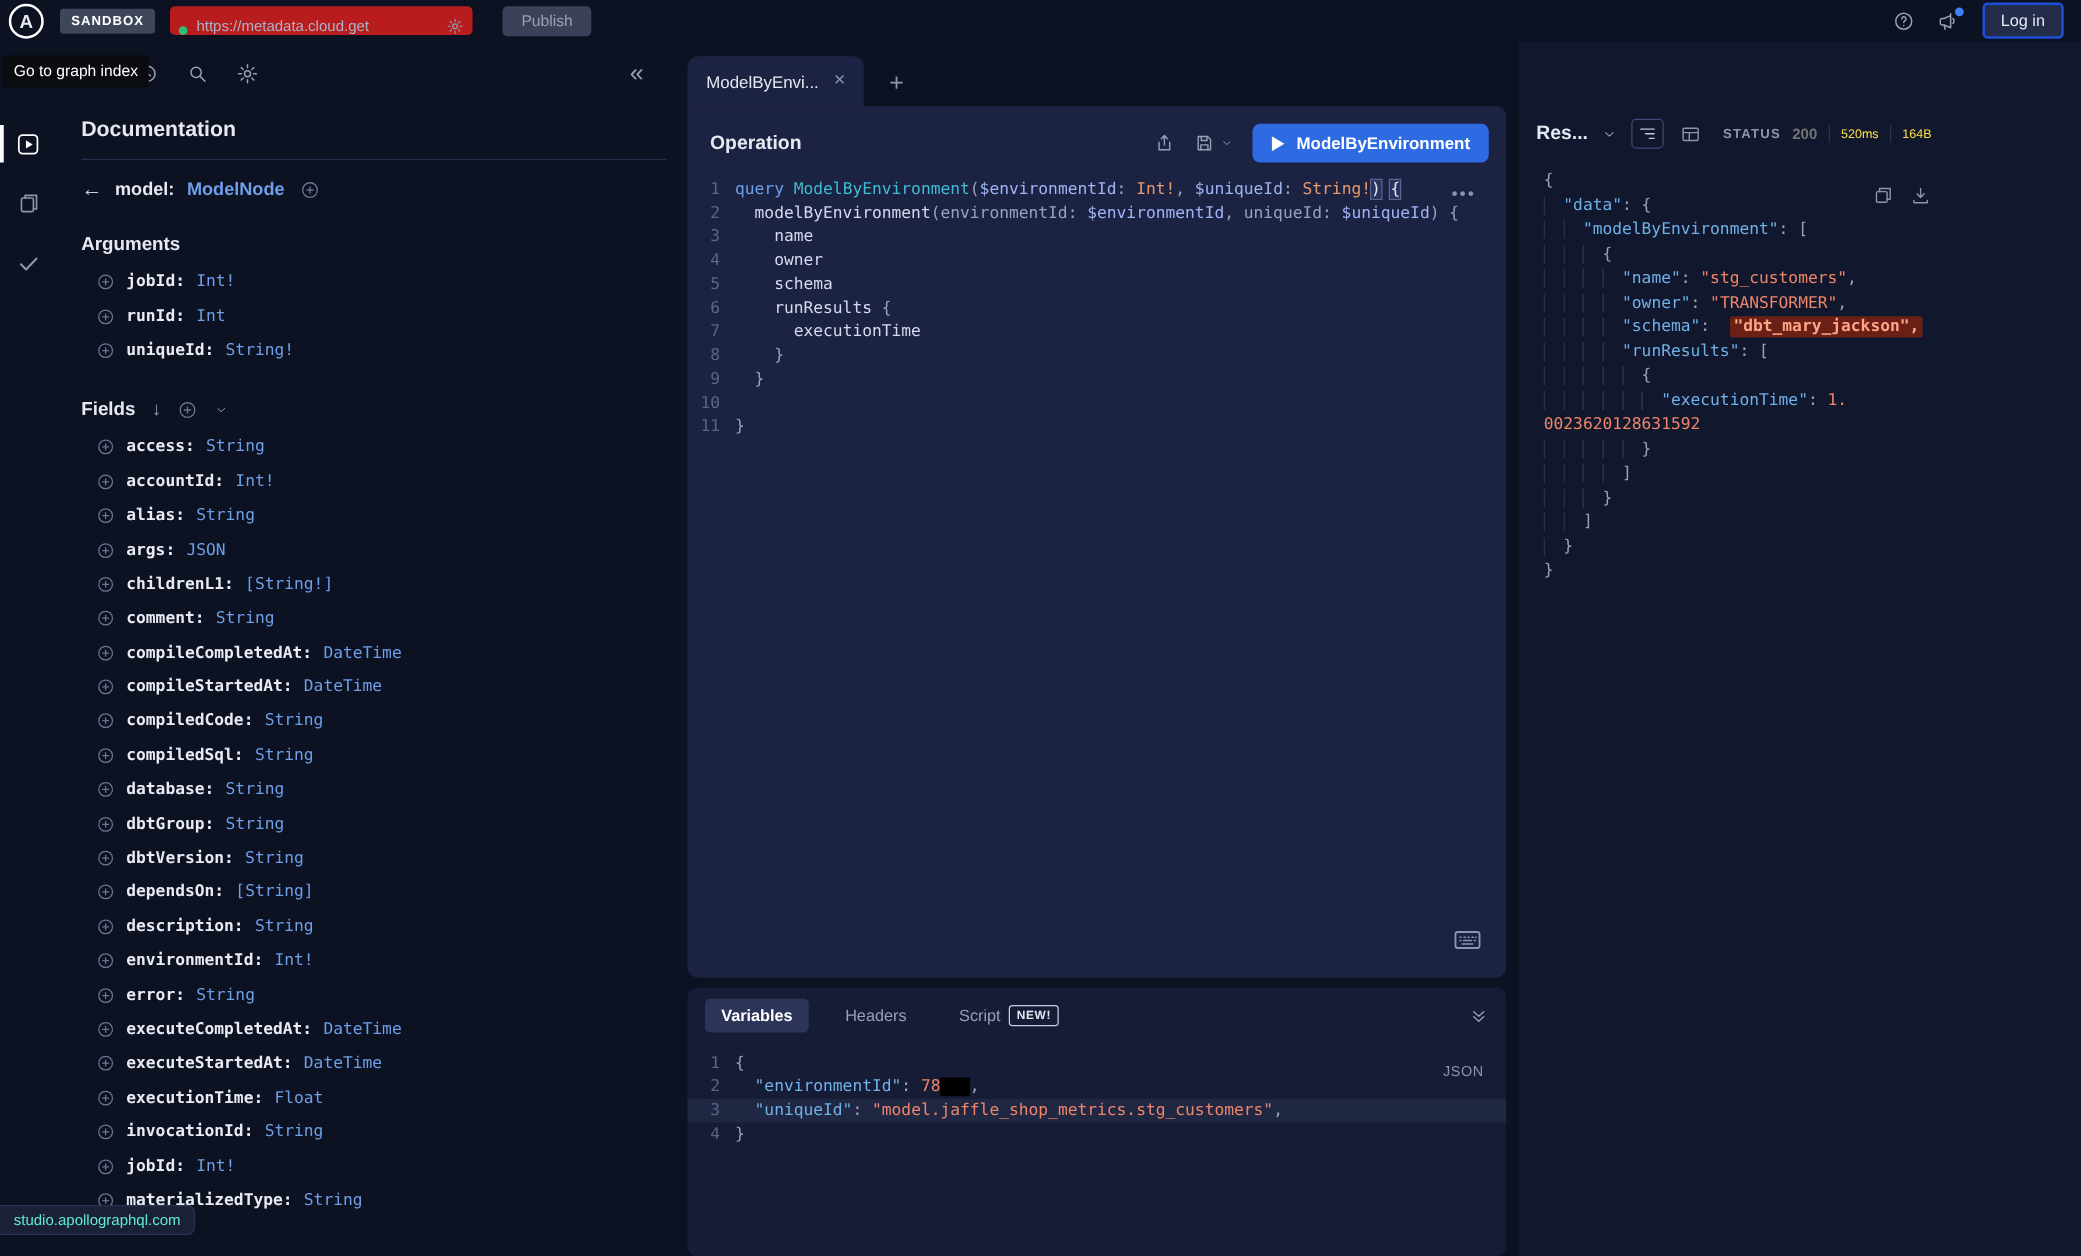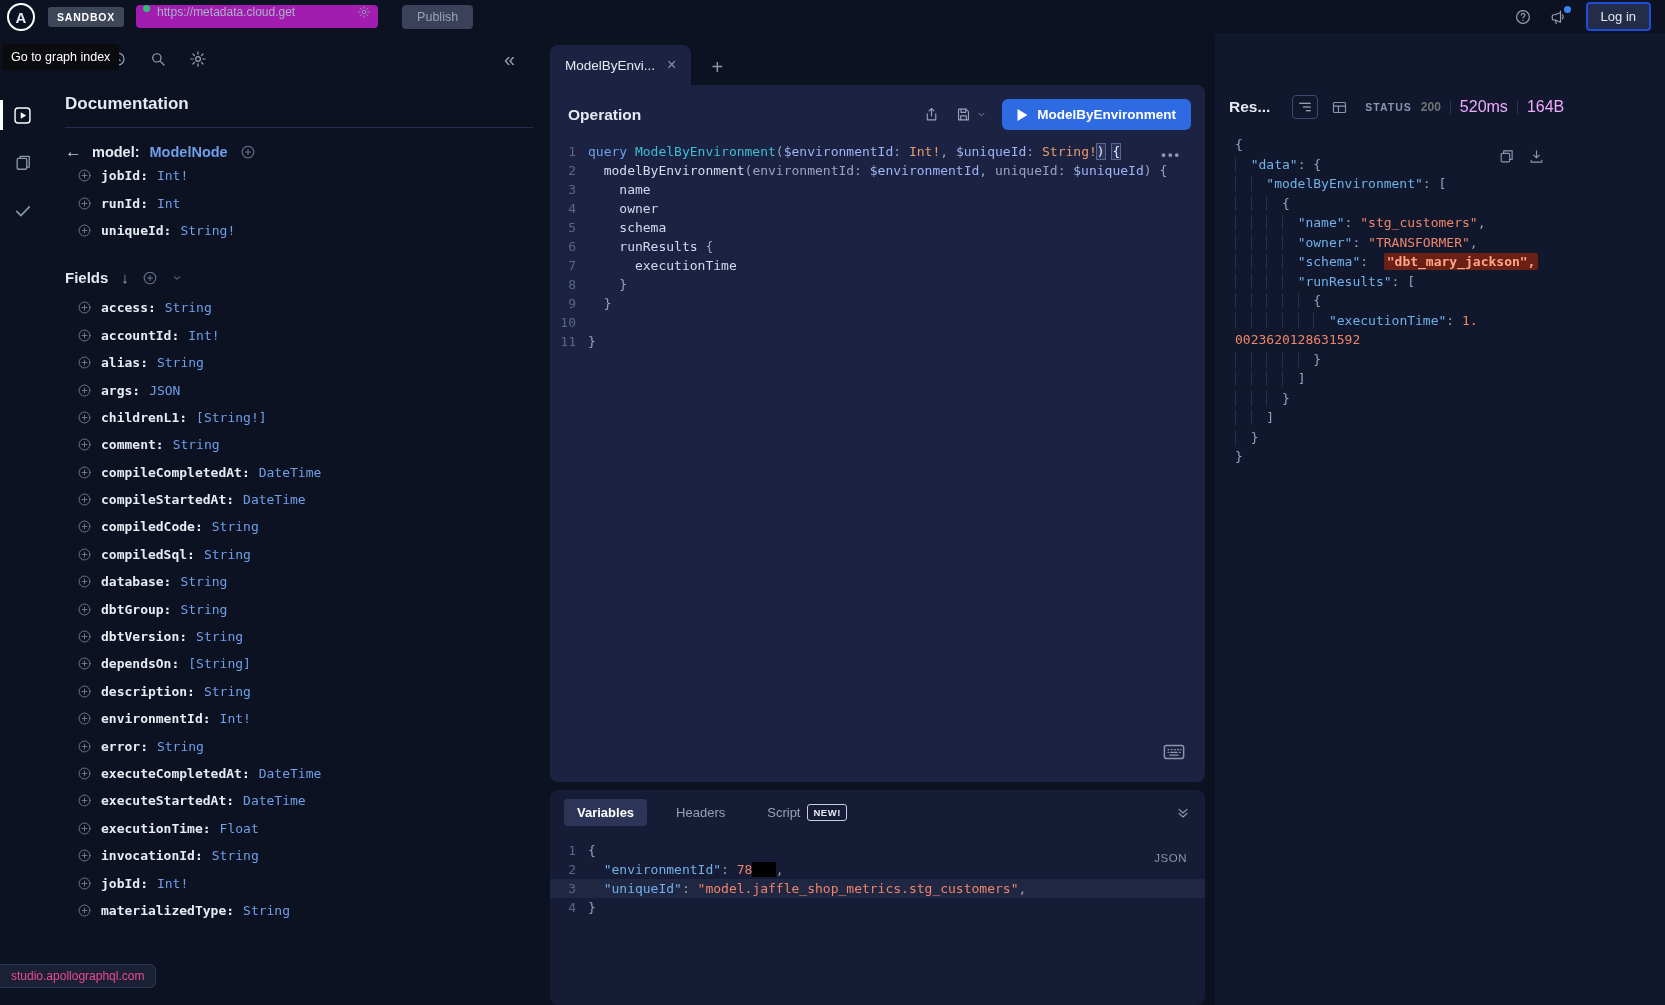--- a/index.html
+++ b/index.html
@@ -5,21 +5,21 @@
   *{margin:0;padding:0;box-sizing:border-box}
   html,body{width:1665px;height:1005px;overflow:hidden}
   body{background:#0c1222;color:#e6e9f2;font-family:"Liberation Sans",sans-serif;position:relative;font-size:13px}
   svg{display:block}
   .ic{stroke:currentColor;fill:none;stroke-width:1.6;stroke-linecap:round;stroke-linejoin:round}
 
   
   .topbar{height:33px;display:flex;align-items:center;gap:12px;padding-left:48px;position:relative;z-index:6}
   .logo{position:absolute;left:7px;top:3px;width:28px;height:28px;border:2.5px solid #fff;border-radius:50%;display:flex;align-items:center;justify-content:center;font-weight:bold;font-size:15px;background:#0c1222;z-index:7}
   .sandbox-chip{background:#3e4759;color:#fff;font-size:10.5px;font-weight:bold;letter-spacing:.8px;padding:4px 9px;border-radius:3px}
-  .url-box{background:#a21caf;border-radius:4px;height:23px;display:flex;align-items:flex-start;gap:7px;padding:0 7px;width:242px}
+  .url-box{background:#b91c1c;border-radius:4px;height:23px;display:flex;align-items:flex-end;gap:7px;padding:0 7px;width:242px}
   .url-dot{width:7px;height:7px;border-radius:50%;background:#2fbf71;flex-shrink:0}
   .url-text{font-size:12px;color:#aab3c7;white-space:nowrap;overflow:hidden;flex:1}
   .url-gear{color:#97a0b5;flex-shrink:0}
   .publish-btn{background:#3a4158;color:#9aa2b5;font-size:12.5px;padding:5px 15px;border-radius:4px;border:none;margin-left:12px;font-family:inherit}
   .topbar-right{margin-left:auto;display:flex;align-items:center;gap:18px;padding-right:14px;color:#97a0b5}
   .help-ic{position:relative}
   .bell-wrap{position:relative}
   .notif-dot{position:absolute;top:-2px;right:-3px;width:7px;height:7px;border-radius:50%;background:#3b82f6}
   .login-btn{background:#232c49;border:2px solid #1d4ed8;color:#e6e9f2;font-size:13px;padding:5px 13px;border-radius:4px;font-family:inherit}
 
@@ -85,21 +85,21 @@
   .resp{width:450px;flex-shrink:0;background:#11182d;padding:62px 0 0 14px;position:relative}
   .resp-header{display:flex;align-items:center;gap:11px;padding-right:110px}
   .resp-title{font-size:15.5px;font-weight:bold;white-space:nowrap}
   .resp-chev{color:#97a0b5}
   .icon-box{border:1px solid #3d4a75;border-radius:4px;padding:3px 4px;color:#c3cadb}
   .icon-plain{color:#8b95ad;padding:3px 2px}
   .status-group{display:flex;align-items:center;gap:9px;margin-left:4px;white-space:nowrap}
   .status-label{font-size:10.5px;letter-spacing:1px;color:#8b95ad;font-weight:bold}
   .status-code{color:#737373;font-weight:bold;font-size:12px}
   .sep{width:1px;height:14px;background:#2a3354}
-  .meta-val{font-size:16px;color:#f0abfc}
+  .meta-val{font-size:10px;color:#fde047}
   .resp-actions{position:absolute;right:120px;top:115px;display:flex;gap:13px;color:#8b95ad}
   .resp-code{margin-top:16px;padding-left:6px}
   .resp-code .code-line{line-height:19.5px}
 
   
   .tk-k{color:#6e9fe8}
   .tk-op{color:#3fbcd3}
   .tk-v{color:#9fb3f5}
   .tk-t{color:#e79a6b}
   .tk-p{color:#98a2bd}
@@ -108,21 +108,21 @@
   .tk-key{color:#6fb1e8}
   .tk-str{color:#ef8569}
   .tk-num{color:#ef8569}
   .tk-g{background:linear-gradient(90deg,#27304f 1px,transparent 1px)}
   .tk-hl{background:#6b2016;color:#ffa486;font-weight:bold;padding:1px 3px;border-radius:2px}
   .tk-pb{outline:1px solid #566496;background:rgba(90,110,180,.22)}
   .tk-redact{background:#000}
 
   
   .tooltip{position:absolute;left:2px;top:44px;background:#0a0c10;color:#fff;font-size:12.5px;padding:6px 9px;border-radius:3px;z-index:9}
-  .statusbar{position:absolute;left:0;bottom:17px;background:#1b2134;border:1px solid #2a3354;border-left:none;color:#ec4899;font-size:12px;padding:4px 11px;border-radius:0 6px 6px 0;z-index:9}
+  .statusbar{position:absolute;left:0;bottom:17px;background:#1b2134;border:1px solid #2a3354;border-left:none;color:#5eead4;font-size:12px;padding:4px 11px;border-radius:0 6px 6px 0;z-index:9}
 </style>
 </head>
 <body>
 
 <header class="topbar">
   <div class="logo">
       <span>A</span>
     </div>
   <span class="sandbox-chip">SANDBOX</span>
   <div class="url-box">
@@ -195,20 +195,23 @@
     <div class="breadcrumb">
       <span class="bc-arrow">←</span>
       <span class="bc-label">model:</span>
       <span class="bc-type">ModelNode</span>
       <svg class="ic bc-plus" width="16" height="16" viewBox="0 0 24 24">
           <circle cx="12" cy="12" r="8.75"></circle>
           <path d="M12 8.2v7.6M8.2 12h7.6"></path>
         </svg>
     </div>
 
+    <div class="section-title-row">
+      <span class="section-title">Arguments</span>
+    </div>
     <div>
   <div class="doc-row">
     <svg class="ic plus-ic" width="15" height="15" viewBox="0 0 24 24">
             <circle cx="12" cy="12" r="8.75"></circle>
             <path d="M12 8.2v7.6M8.2 12h7.6"></path>
           </svg>
     <span class="fname">jobId:</span>
     <span class="ftype">Int!</span>
   </div>
 

